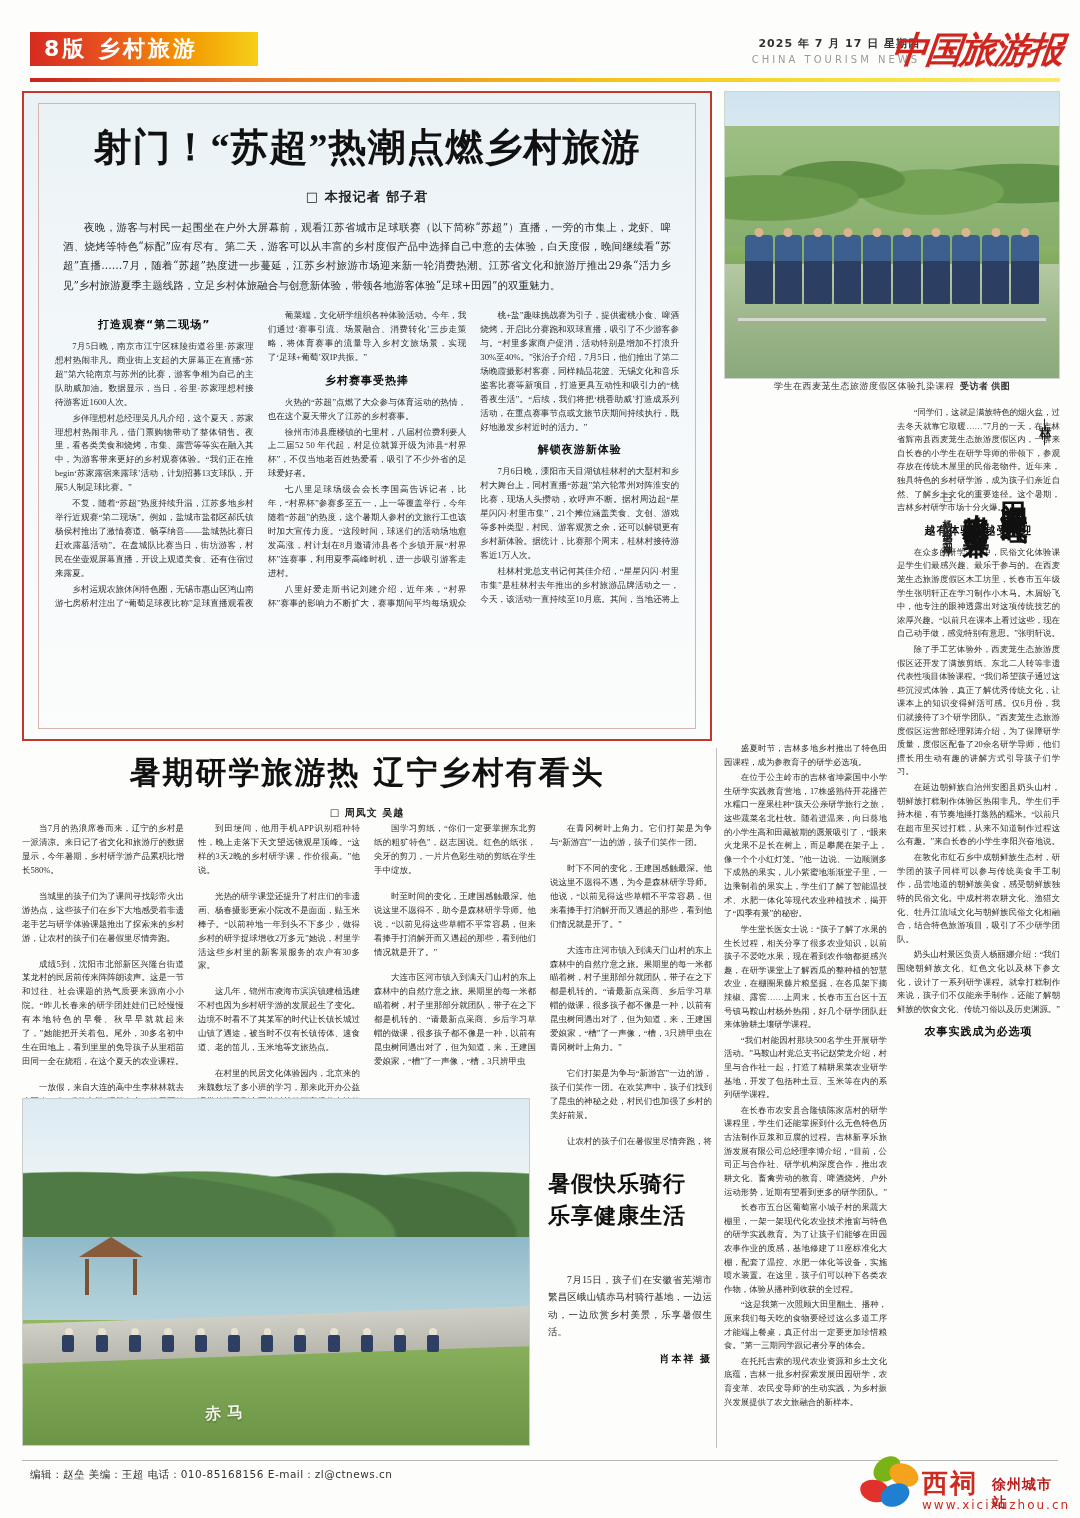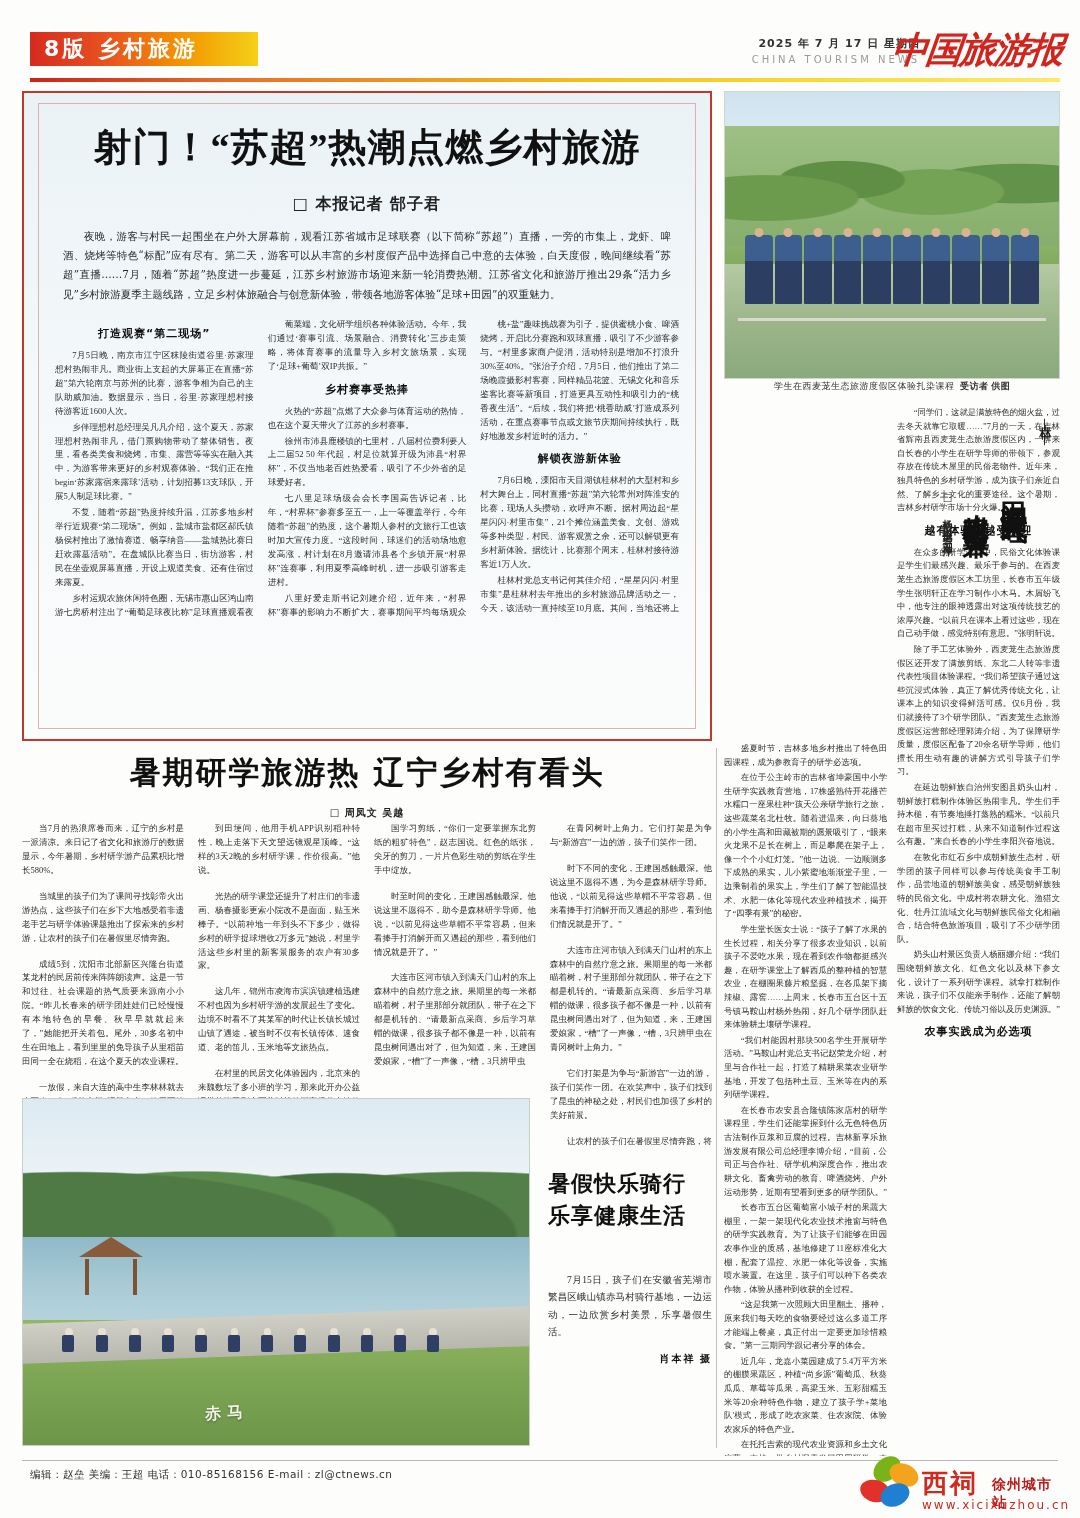--- a/index.html
+++ b/index.html
@@ -24,21 +24,21 @@
   
   .page{position:absolute;left:0;top:88px;width:1080px;height:1430px;}
 
   
   .lead-box{position:absolute;left:22px;top:3px;width:690px;height:650px;
     border:2px solid #c0392b;background:linear-gradient(180deg,#eaf2f6 0%,#f4f8fa 45%,#fbfcfc 100%);
     box-sizing:border-box;padding:10px 14px;}
   .lead-inner{border:1px solid #d9b3ad;width:100%;height:100%;box-sizing:border-box;padding:14px 16px;}
   .lead-title{font-family:Liberation Serif, serif;font-weight:bold;font-size:38px;color:#111;
     text-align:center;letter-spacing:1px;line-height:1.25;margin-top:6px;}
-  .lead-byline{text-align:center;font-size:16px;color:#222;margin-top:22px;font-family:"DejaVu Sans",sans-serif;font-weight:bold;letter-spacing:1px;}
+  .lead-byline{text-align:center;font-size:13px;color:#222;margin-top:16px;font-family:"DejaVu Sans",sans-serif;font-weight:bold;letter-spacing:1px;}
   .lead-summary{margin-top:12px;font-size:10.5px;line-height:1.85;color:#2a2a2a;text-align:justify;
     text-indent:2em;padding:0 8px;font-family:"DejaVu Serif",serif;}
 
   .lead-cols{margin-top:14px;display:flex;gap:14px;height:300px;}
   .lead-col{flex:1;font-size:8.6px;line-height:1.62;color:#2e2e2e;text-align:justify;
     column-gap:0;overflow:hidden;}
   .lead-col p{margin:0 0 2px 0;text-indent:2em;}
   .sub-h{font-weight:bold;font-size:11px;color:#111;text-align:center;margin:7px 0 6px 0;
     letter-spacing:1px;font-family:"DejaVu Sans",sans-serif;}
 
@@ -219,21 +219,20 @@
   <div class="jilin">
     <div class="jilin-cols">
       <div class="jcol jcol-1">
         <p>盛夏时节，吉林多地乡村推出了特色田园课程，成为参教育子的研学必选项。</p>
         <p>在位于公主岭市的吉林省坤豪国中小学生研学实践教育营地，17株盛熟待开花播芒水糯口一座果柱种“孩天公亲研学旅行之旅，这些蔬菜名北杜牧。随着进温来，向日葵地的小学生高和田藏被期的愿景吸引了，“眼来火龙果不是长在树上，而是攀爬在架子上，像一个个小红灯笼。”他一边说、一边顺测多下成熟的果实，儿小紫蜜地渐渐堂子里，一边乘制着的果实上，学生们了解了智能温技术、水肥一体化等现代农业种植技术，揭开了“四季有景”的秘密。</p>
         <p>学生堂长医女士说：“孩子了解了水果的生长过程，相关分享了很多农业知识，以前孩子不爱吃水果，现在看到农作物都挺感兴趣，在研学课堂上了解西瓜的整种植的智慧农业，在棚圈果藤片粮坚掘，在各瓜架下摘辣椒、露窖……上周末，长春市五台区十五号镇马鞍山村杨外热闹，好几个研学团队赶来体验耕土壤研学课程。</p>
         <p>“我们村能因村那块500名学生开展研学活动。”马鞍山村党总支书记赵荣龙介绍，村里与合作社一起，打造了精耕果菜农业研学基地，开发了包括种土豆、玉米等在内的系列研学课程。</p>
         <p>在长春市农安县合隆镇陈家店村的研学课程里，学生们还能掌握到什么无色特色历古法制作豆浆和豆腐的过程。吉林新享乐旅游发展有限公司总经理李博介绍，“目前，公司正与合作社、研学机构深度合作，推出农耕文化、畜禽劳动的教育、啤酒烧烤、户外运动形势，近期有望看到更多的研学团队。”</p>
         <p>长春市五台区葡萄富小城子村的果蔬大棚里，一架一架现代化农业技术推窗与特色的研学实践教育。为了让孩子们能够在田园农事作业的质感，基地修建了11座标准化大棚，配套了温控、水肥一体化等设备，实施喷水装置。在这里，孩子们可以种下各类农作物，体验从播种到收获的全过程。</p>
         <p>“这是我第一次照顾大田里翻土、播种，原来我们每天吃的食物要经过这么多道工序才能端上餐桌，真正付出一定要更加珍惜粮食。”第一三期同学跟记者分享的体会。</p>
-        <p>近几年，龙嘉小菜园建成了5.4万平方米的棚膜果蔬区，种植“尚乡源”葡萄瓜、秋葵瓜瓜、草莓等瓜果，高梁玉米、五彩甜糯玉米等20余种特色作物，建立了孩子学+菜地队'模式，形成了吃农家菜、住农家院、体验农家乐的特色产业。</p>
         <p>在托托吉索的现代农业资源和乡土文化底蕴，吉林一批乡村探索发展田园研学，农育变革、农民变导师'的生动实践，为乡村振兴发展提供了农文旅融合的新样本。</p>
       </div>
       <div class="jcol jcol-2">
         <p>“同学们，这就是满族特色的烟火盆，过去冬天就靠它取暖……”7月的一天，在吉林省辉南县西麦茏生态旅游度假区内，一群来自长春的小学生在研学导师的带领下，参观存放在传统木屋里的民俗老物件。近年来，独具特色的乡村研学游，成为孩子们亲近自然、了解乡土文化的重要途径。这个暑期，吉林乡村研学市场十分火爆。</p>
         <div class="sub-h">越有体验感越受欢迎</div>
         <p>在众多的研学课程中，民俗文化体验课是学生们最感兴趣、最乐于参与的。在西麦茏生态旅游度假区木工坊里，长春市五年级学生张明轩正在学习制作小木马。木屑纷飞中，他专注的眼神透露出对这项传统技艺的浓厚兴趣。“以前只在课本上看过这些，现在自己动手做，感觉特别有意思。”张明轩说。</p>
         <p>除了手工艺体验外，西麦茏生态旅游度假区还开发了满族剪纸、东北二人转等非遗代表性项目体验课程。“我们希望孩子通过这些沉浸式体验，真正了解优秀传统文化，让课本上的知识变得鲜活可感。仅6月份，我们就接待了3个研学团队。”西麦茏生态旅游度假区运营部经理郭涛介绍，为了保障研学质量，度假区配备了20余名研学导师，他们擅长用生动有趣的讲解方式引导孩子们学习。</p>
         <p>在延边朝鲜族自治州安图县奶头山村，朝鲜族打糕制作体验区热闹非凡。学生们手持木槌，有节奏地捶打蒸熟的糯米。“以前只在超市里买过打糕，从来不知道制作过程这么有趣。”来自长春的小学生李阳兴奋地说。</p>
         <p>在敦化市红石乡中成朝鲜族生态村，研学团的孩子同样可以参与传统美食手工制作，品尝地道的朝鲜族美食，感受朝鲜族独特的民俗文化。中成村将农耕文化、渔猎文化、牡丹江流域文化与朝鲜族民俗文化相融合，结合特色旅游项目，吸引了不少研学团队。</p>
         <p>奶头山村景区负责人杨丽娜介绍：“我们围绕朝鲜族文化、红色文化以及林下参文化，设计了一系列研学课程。就拿打糕制作来说，孩子们不仅能亲手制作，还能了解朝鲜族的饮食文化、传统习俗以及历史渊源。”</p>

